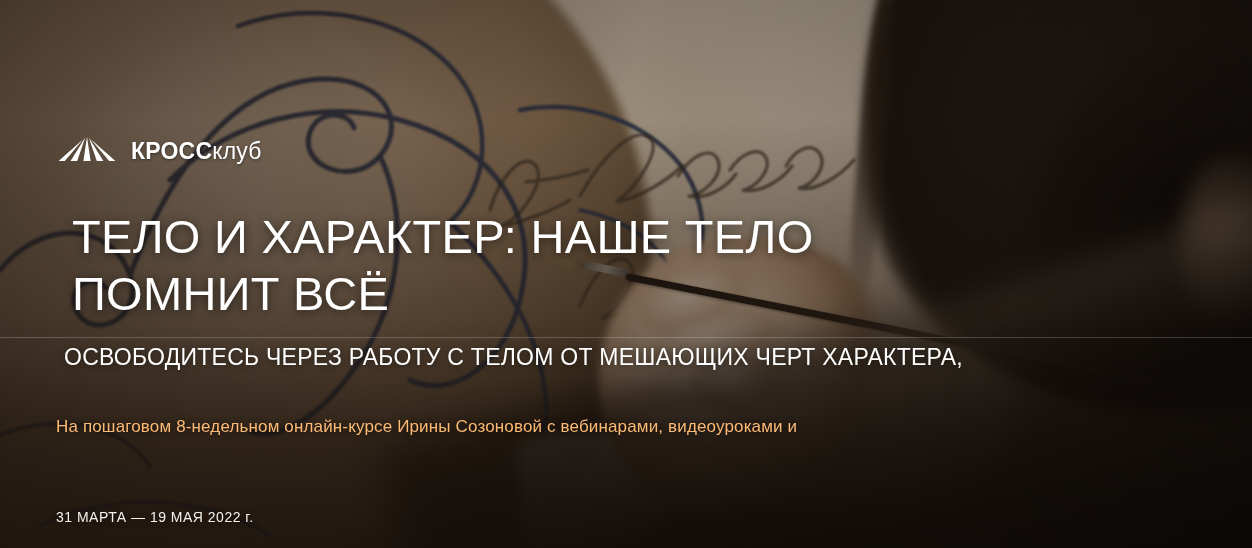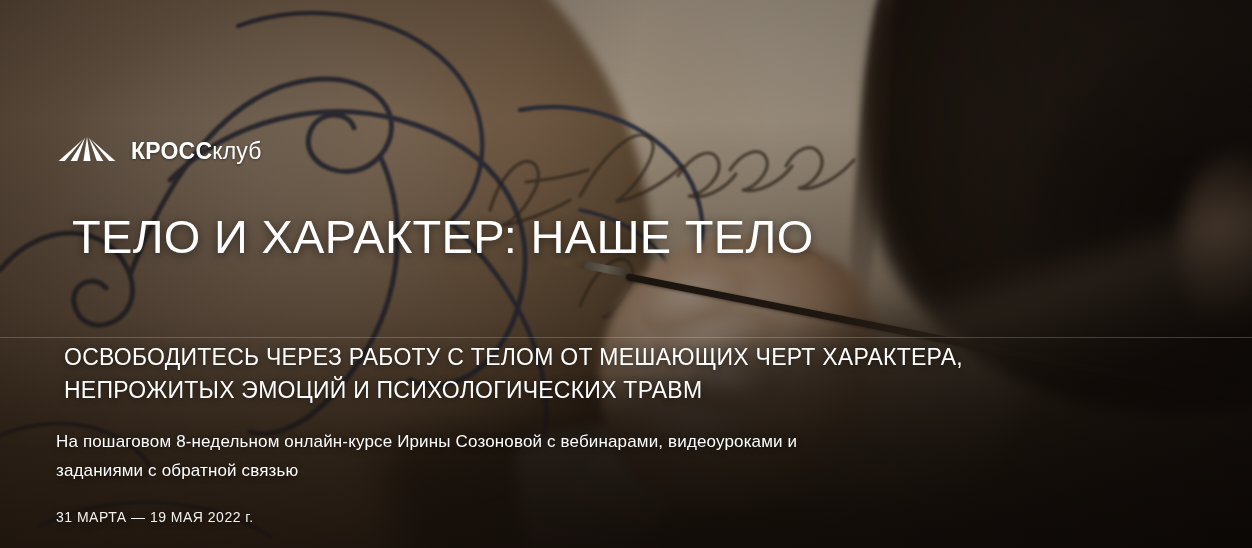--- a/index.html
+++ b/index.html
@@ -279,28 +279,28 @@
     font-weight: 400;
     font-size: 23px;
     line-height: 1.43;
     letter-spacing: 0.25px;
     max-width: 1110px;
     text-shadow: 0 1px 7px rgba(0,0,0,0.5);
   }
 
   .lede {
     position: absolute;
-    left: 56px; top: 427px;
+    left: 56px; top: 412px;
     margin: 0;
     font-weight: 400;
     font-size: 17px;
     line-height: 1.72;
     letter-spacing: 0.15px;
     max-width: 980px;
-    color: #ffffff;
+    color: #fdba74;
     text-shadow: 0 1px 6px rgba(0,0,0,0.55);
   }
 
   .dates {
     position: absolute;
     left: 56px; top: 509px;
     margin: 0;
     font-weight: 400;
     font-size: 14px;
     letter-spacing: 0.5px;
@@ -389,30 +389,29 @@
             <path d="M27.2 3.2 L8.8 25 L2.6 25 Z"></path>
             <path d="M34.8 3.2 L53.2 25 L59.4 25 Z"></path>
           </g>
         </svg>
       </span>
       <span class="brand-name"><span class="caps">КРОСС</span><span class="low">клуб</span></span>
     </div>
 
     <h1 class="headline">
       <span>ТЕЛО И ХАРАКТЕР: НАШЕ ТЕЛО</span><br>
+      <span>ПОМНИТ ВСЁ</span>
     </h1>
 
     <hr class="divider">
 
     <h2 class="subhead">
       <span>ОСВОБОДИТЕСЬ ЧЕРЕЗ РАБОТУ С ТЕЛОМ ОТ МЕШАЮЩИХ ЧЕРТ ХАРАКТЕРА,</span><br>
-      <span>НЕПРОЖИТЫХ ЭМОЦИЙ И ПСИХОЛОГИЧЕСКИХ ТРАВМ</span>
     </h2>
 
     <p class="lede">
       <span>На пошаговом 8-недельном онлайн-курсе Ирины Созоновой с вебинарами, видеоуроками и</span><br>
-      <span>заданиями с обратной связью</span>
     </p>
 
     <p class="dates">31 МАРТА — 19 МАЯ 2022 г.</p>
 
   </div>
 </div>
 
 </body></html>

